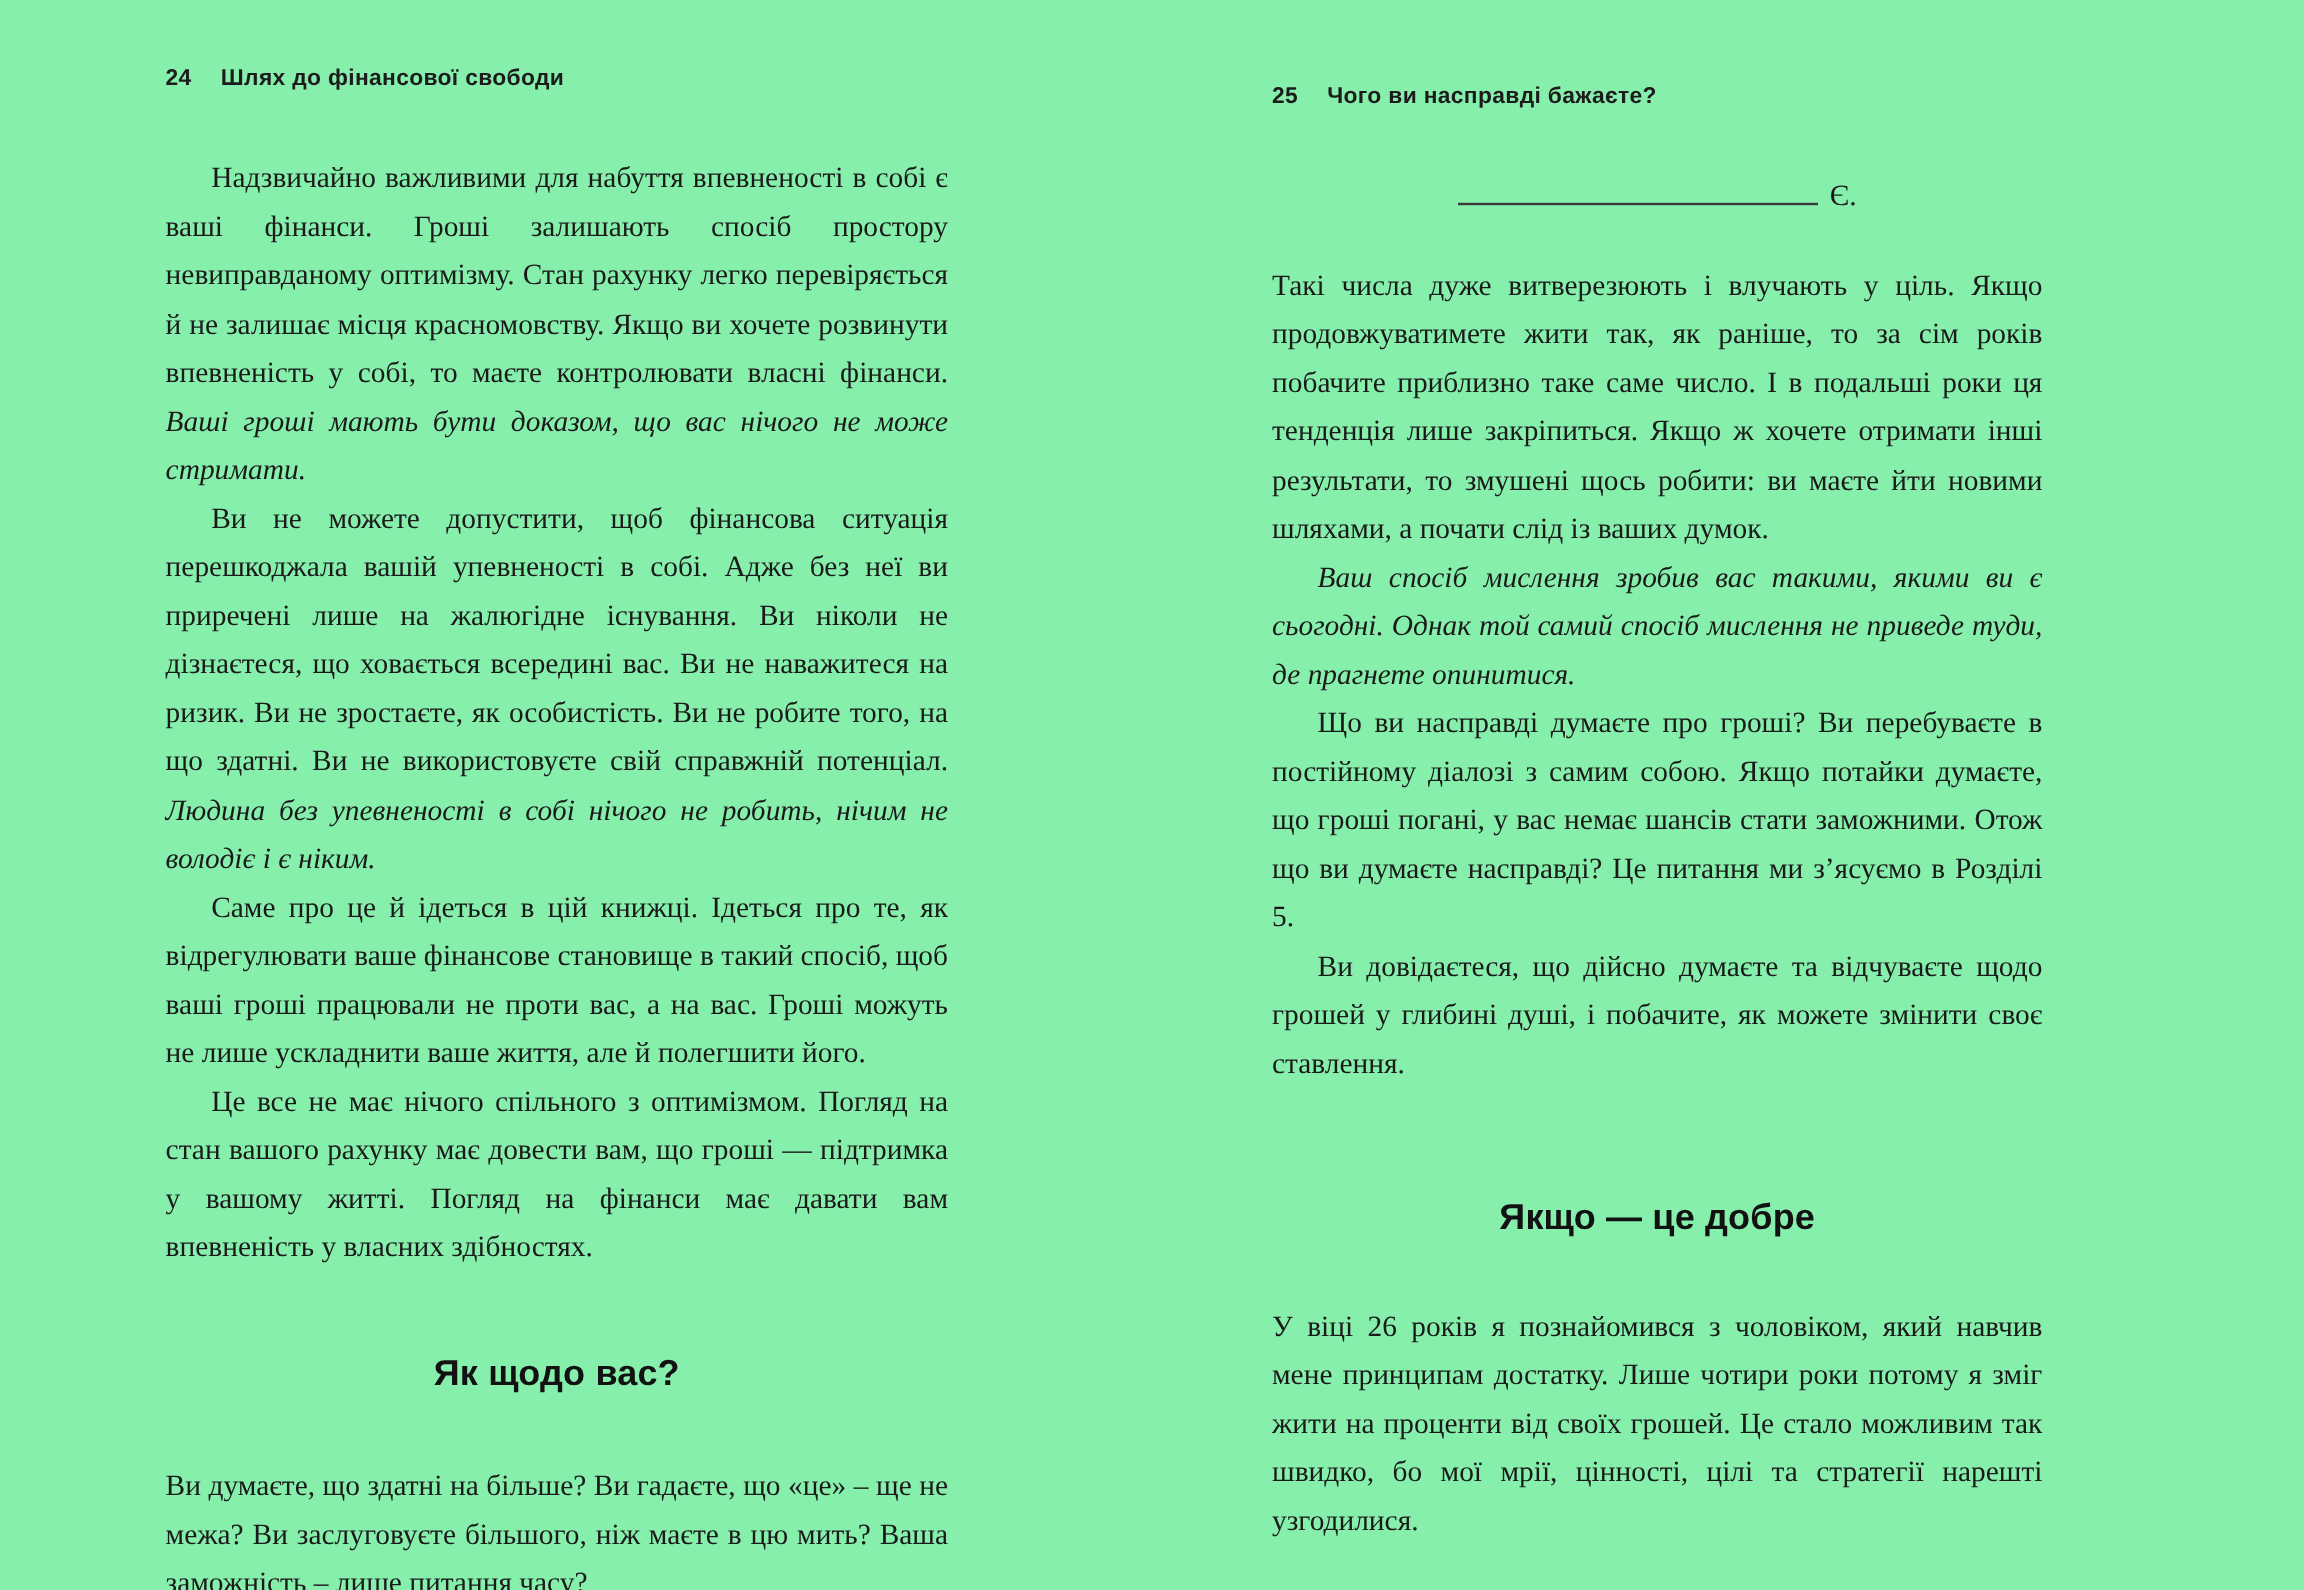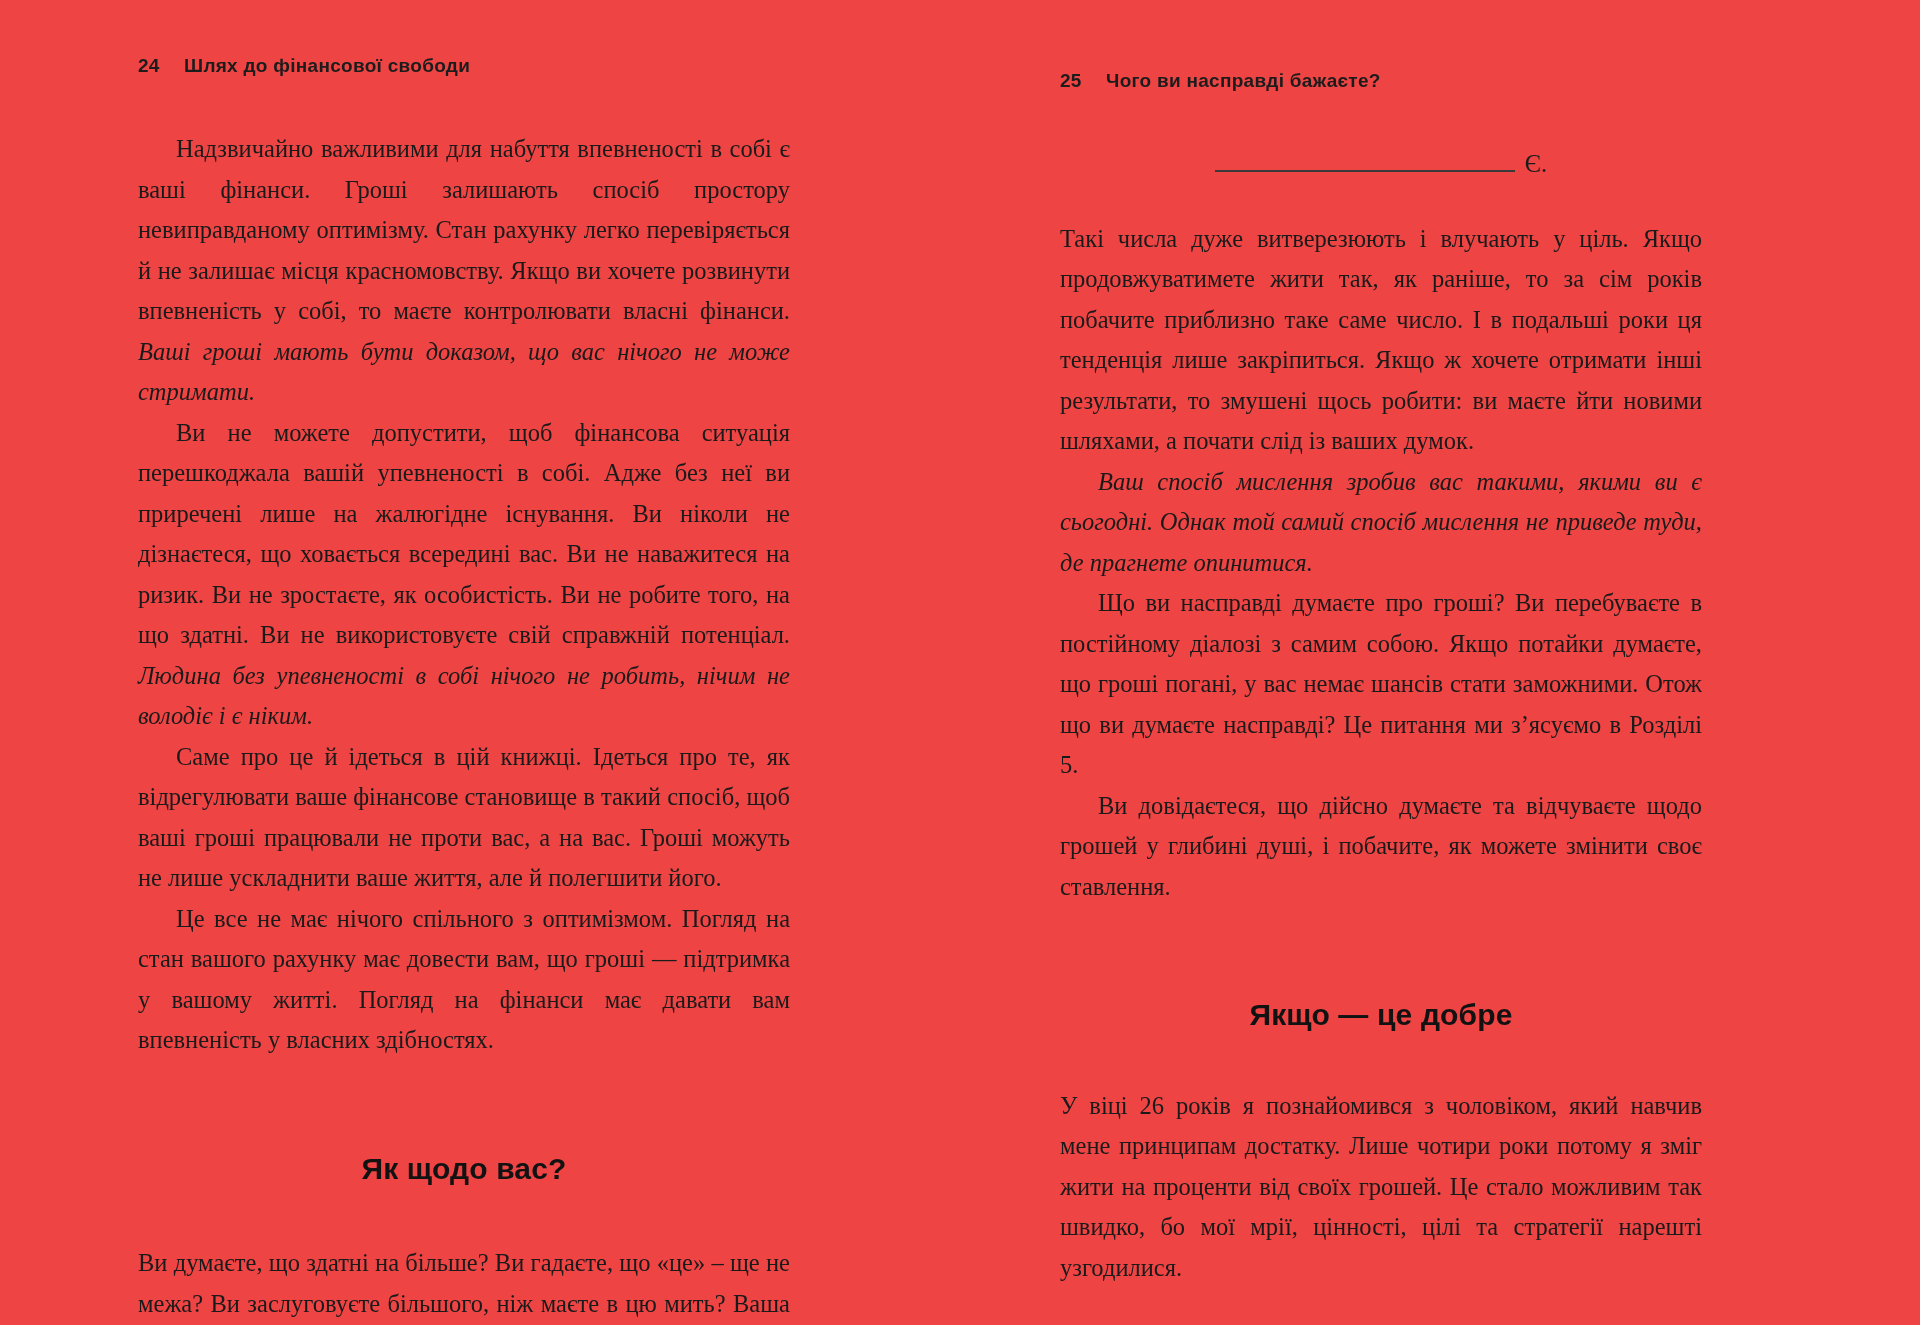--- a/index.html
+++ b/index.html
@@ -6,21 +6,21 @@
   html, body {
     margin: 0;
     padding: 0;
     background: #ffffff;
   }
 
   .spread {
     position: relative;
     width: 1920px;
     height: 1325px;
-    background: #ef4444;
+    background: #86efac;
     overflow: hidden;
     box-sizing: border-box;
     text-decoration: underline;
   }
 
   .page {
     position: absolute;
     top: 0;
     height: 1325px;
     box-sizing: border-box;
@@ -105,21 +105,21 @@
   .section-heading {
     font-family: "Liberation Sans", "DejaVu Sans", sans-serif;
     font-weight: bold;
     font-size: 30px;
     letter-spacing: 0.005em;
     color: #121212;
     text-align: center;
   }
 
   .heading-left {
-    margin-top: 88px;
+    margin-top: 64px;
     margin-bottom: 54px;
   }
   .heading-right {
     margin-top: 88px;
     margin-bottom: 50px;
   }
 </style>
 </head>
 <body>
 

